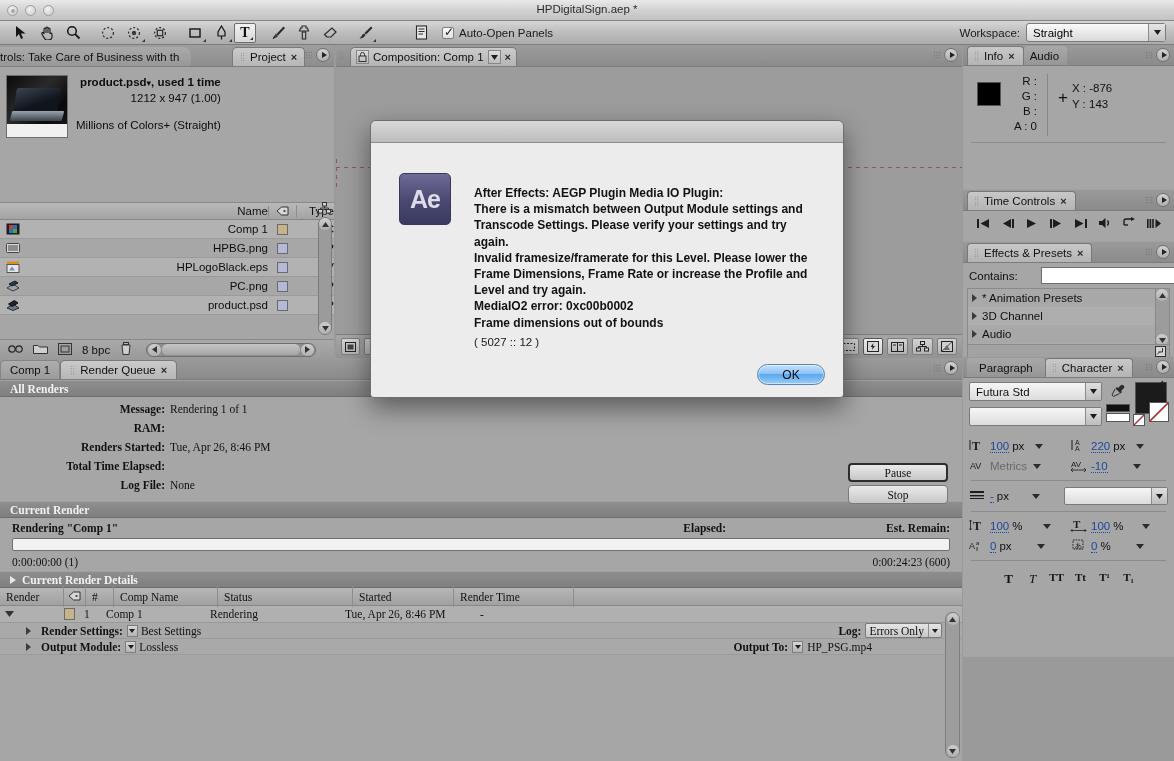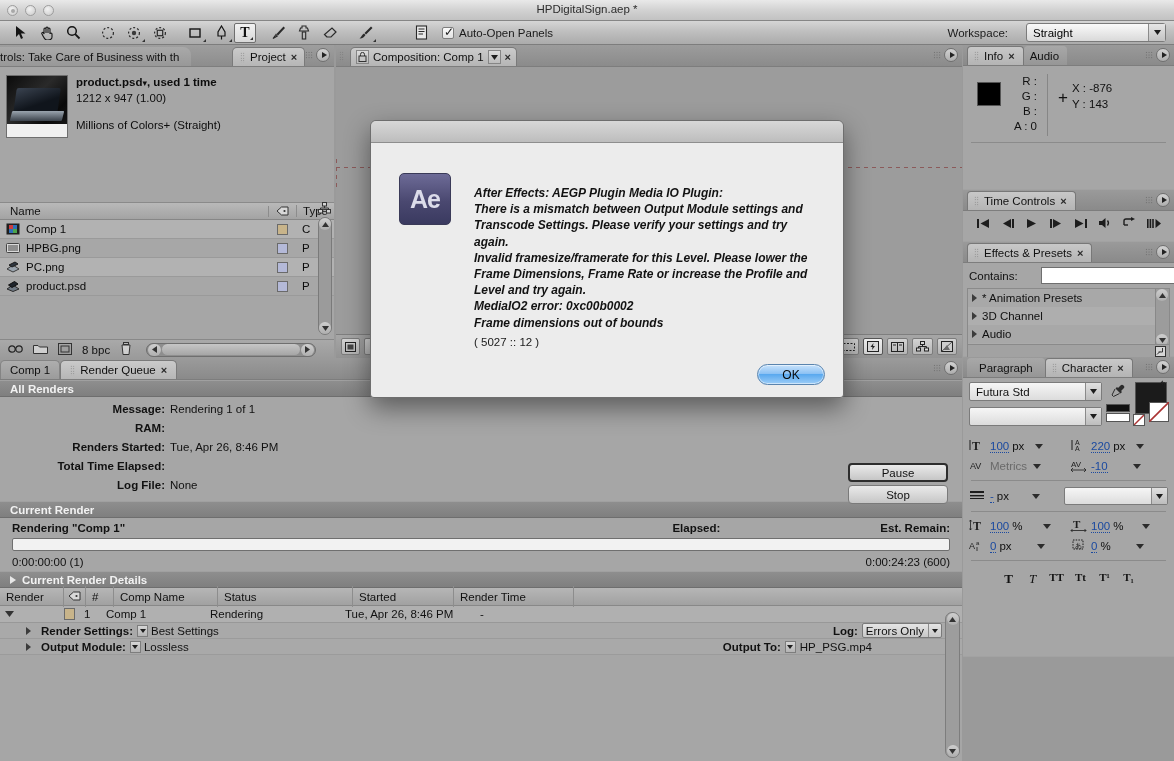--- a/index.html
+++ b/index.html
@@ -57,21 +57,21 @@
     border-left: 3px solid transparent; border-bottom: 3px solid #333; }
   .autoopen { display: flex; align-items: center; gap: 5px; margin-left: 8px; }
   .chk {
     width: 12px; height: 12px; background: linear-gradient(to bottom,#fbfbfb,#e2e2e2);
     border: 1px solid #7e7e7e; border-radius: 2px; position: relative;
   }
   .chk::after {
     content: "✓"; position: absolute; left: 1px; top: -3px; font-size: 12px; color: #1c1c1c;
   }
   .autoopen span { font-size: 11.5px; color: #1a1a1a; }
-  .ws { position: absolute; right: 8px; top: 2px; display: flex; align-items: center; gap: 18px; }
+  .ws { position: absolute; right: 8px; top: 2px; display: flex; align-items: center; gap: 6px; }
   .ws-label { font-size: 11.5px; color: #1b1b1b; }
   .ws-select {
     width: 140px; height: 19px; border: 1px solid #7b7b7b; border-radius: 3px;
     background: linear-gradient(to bottom,#fafafa,#d9d9d9);
     display: flex; align-items: center; padding-left: 6px; font-size: 11.5px;
     position: relative;
   }
   .ws-select .arrow {
     position: absolute; right: 0; top: 0; width: 17px; height: 17px;
     background: linear-gradient(to bottom,#e6e6e6,#c2c2c2);
@@ -113,21 +113,21 @@
     background: linear-gradient(to bottom,#d2d2d2,#aeaeae);
     border: 1px solid #707070; display: flex; align-items: center; justify-content: center;
   }
   .pm-btn::after {
     content: ""; border-left: 5px solid #222;
     border-top: 3.5px solid transparent; border-bottom: 3.5px solid transparent;
     margin-left: 2px;
   }
 
   
-  #leftpanel { left: 0; top: 45px; width: 334px; height: 313px; background: #8b5cf6; }
+  #leftpanel { left: 0; top: 45px; width: 334px; height: 313px; background: #8b5cf6; text-align: right; }
   .ec-tab {
     position: absolute; left: -8px; top: 2px; height: 19px; padding: 0 12px 0 8px;
     background: linear-gradient(to bottom,#a9a9a9,#989898);
     border-radius: 0 8px 0 0; display: flex; align-items: center;
     font-size: 11.5px; color: #131313; white-space: nowrap;
   }
   .proj-tab {
     position: absolute; left: 232px; top: 2px; height: 19px; padding: 0 7px;
     background: linear-gradient(to bottom,#cacaca,#b6b6b6);
     border: 1px solid #7a7a7a; border-bottom: none; border-radius: 5px 5px 0 0;
@@ -315,21 +315,21 @@
 
   
   #rqpanel { left: 0; top: 358px; width: 962px; height: 403px; background: #a2a2a2; }
   .rq-tabbar { height: 21px; background: linear-gradient(to bottom,#9b9b9b,#8a8a8a); display: flex; align-items: flex-end; }
   .rq-tab {
     height: 19px; padding: 0 9px; display: flex; align-items: center; gap: 5px;
     font-size: 11.5px; color: #0f0f0f; border-radius: 5px 5px 0 0;
   }
   .rq-tab.off { background: linear-gradient(to bottom,#aeaeae,#9b9b9b); border: 1px solid #848484; border-bottom: none; }
   .rq-tab.on { background: linear-gradient(to bottom,#cacaca,#b6b6b6); border: 1px solid #7a7a7a; border-bottom: none; }
-  .rq-body { position: absolute; left: 0; top: 21px; width: 962px; height: 382px; background: #a6a6a6; border-top: 1px solid #7d7d7d; }
+  .rq-body { position: absolute; left: 0; top: 21px; width: 962px; height: 382px; background: #a6a6a6; border-top: 1px solid #7d7d7d; font-family: Liberation Serif, serif; }
 
   .sec-head {
     height: 17px; background: linear-gradient(to bottom,#8e8e8e,#7f7f7f);
     border-top: 1px solid #a0a0a0; border-bottom: 1px solid #6e6e6e;
     display: flex; align-items: center; padding-left: 10px;
     font-size: 11.5px; font-weight: bold; color: #f2f2f2;
   }
   .sec-head .tri-r { width: 0; height: 0; border-left: 6px solid #e8e8e8; border-top: 4px solid transparent; border-bottom: 4px solid transparent; margin-right: 6px; }
   .kv { display: flex; font-size: 11.5px; color: #111; line-height: 19px; }
   .kv .k { width: 170px; text-align: right; font-weight: bold; padding-right: 5px; }
@@ -583,20 +583,34 @@
             <svg width="14" height="12" viewBox="0 0 14 12">
                 <rect x="0.5" y="1.5" width="13" height="9" rx="1" fill="#d8d8d8" stroke="#444"></rect>
                 <rect x="2" y="3" width="10" height="6" fill="#8d8d8d"></rect>
               </svg>
           </span>
           <span class="fname">HPBG.png</span>
           <span class="swatch">
               <span class="sw" style="background:#b4b9d8"></span>
             </span>
           <span class="ftype">P</span>
+        </div>
+        <div class="frow">
+          <span class="ico">
+            <svg width="14" height="12" viewBox="0 0 14 12">
+                <rect x="1" y="0.5" width="12" height="3" fill="#d98c2a"></rect>
+                <rect x="1" y="3.5" width="12" height="8" fill="#e6e6e6" stroke="#555"></rect>
+                <path d="M3 9.5 L6 5.5 L9 9.5Z" fill="#6b8fbf"></path>
+              </svg>
+          </span>
+          <span class="fname">HPLogoBlack.eps</span>
+          <span class="swatch">
+              <span class="sw" style="background:#b4b9d8"></span>
+            </span>
+          <span class="ftype">V</span>
         </div>
         <div class="frow">
           <span class="ico">
             <svg width="14" height="12" viewBox="0 0 14 12">
                 <path d="M1 8 L7 4 L13 8 L7 11Z" fill="#9aa4ae" stroke="#3b3b3b"></path>
                 <path d="M3 4 L9 1 L12 3 L6 6Z" fill="#2e3640" stroke="#1b1b1b"></path>
               </svg>
           </span>
           <span class="fname">PC.png</span>
           <span class="swatch">
@@ -1289,21 +1303,21 @@
       </div>
     </div>
   </div>
 
   <div class="modal">
     <div class="modal-bar"></div>
     <div class="modal-body">
       <div class="ae-icon">
         <span>Ae</span>
       </div>
-      <div class="msg" style="white-space: pre-line; font-style: italic;">After Effects: AEGP Plugin Media IO Plugin:
+      <div class="msg" style="white-space: pre-line;">After Effects: AEGP Plugin Media IO Plugin:
 There is a mismatch between Output Module settings and Transcode Settings. Please verify your settings and try again.
 Invalid framesize/framerate for this Level. Please lower the Frame Dimensions, Frame Rate or increase the Profile and Level and try again.
 MediaIO2 error: 0xc00b0002
 Frame dimensions out of bounds</div>
       <div class="code">( 5027 :: 12 )</div>
       <div class="okwrap">
         <div class="okbtn">OK</div>
       </div>
     </div>
   </div>

